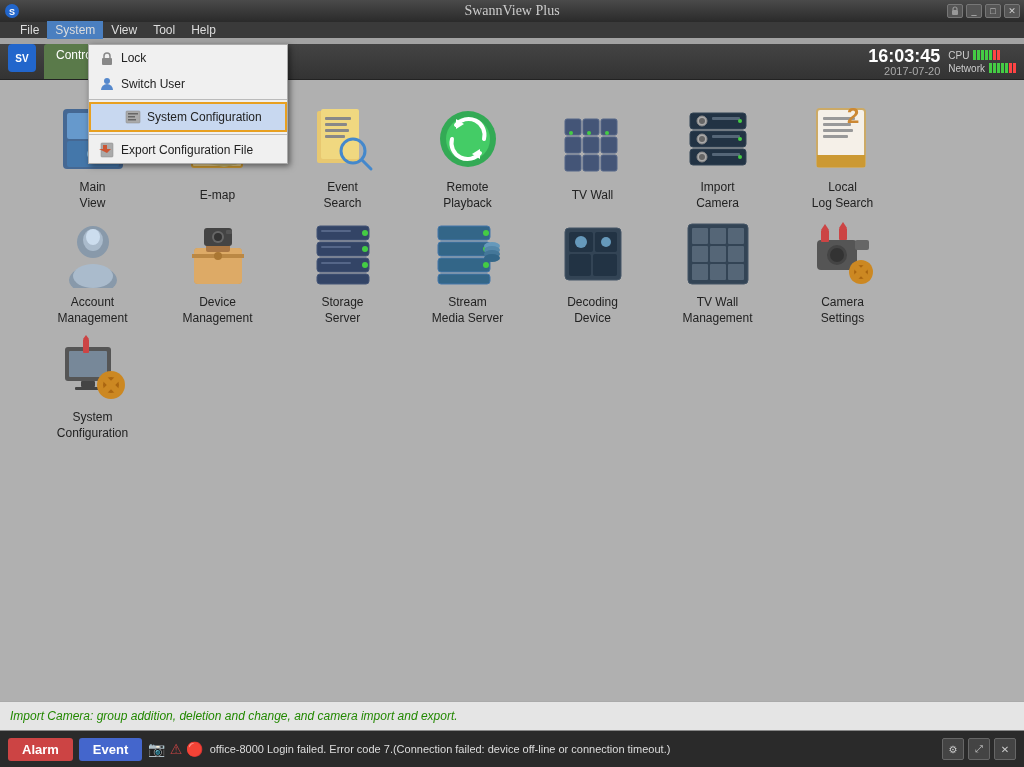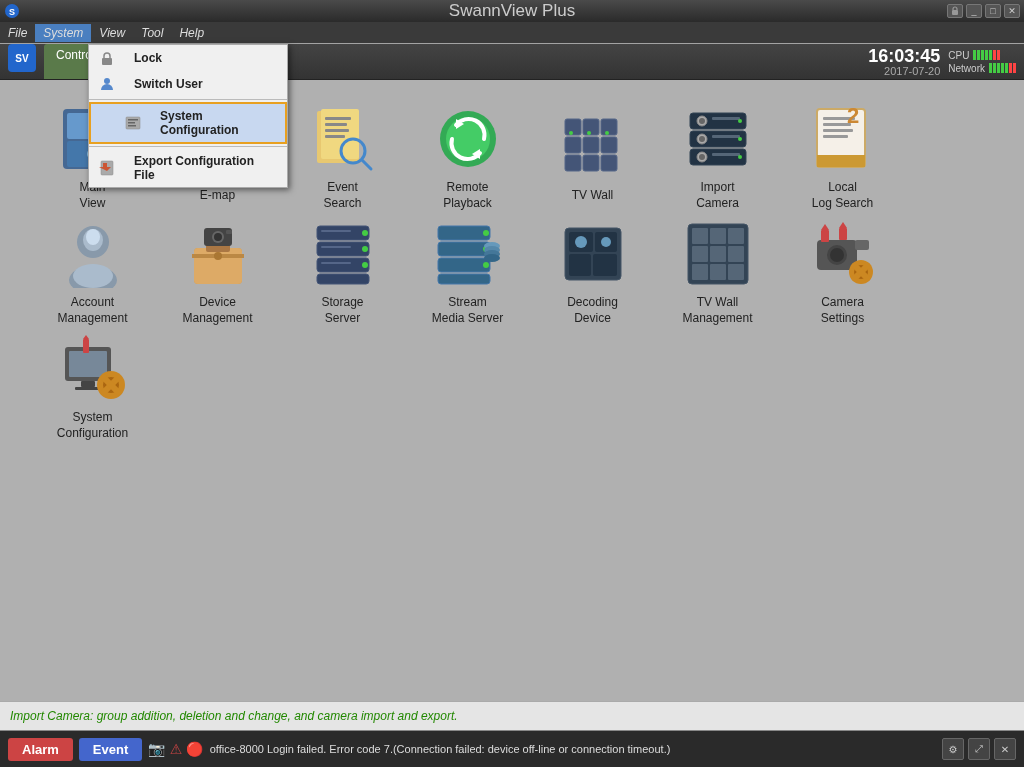--- a/index.html
+++ b/index.html
@@ -42,23 +42,22 @@
       color: #ccc;
     }
 
     
     #menu-bar {
       width: 100%;
       height: 22px;
       background: #3a3a3a;
       display: flex;
       align-items: center;
-      padding-left: 0;
-      border-bottom: 1px solid #a3a3a3;
-      font-style: italic;
+      padding-left: 12px;
+      border-bottom: 6px solid #a3a3a3;
     }
     .menu-item {
       color: #ddd;
       font-size: 12px;
       padding: 2px 8px;
       cursor: pointer;
       position: relative;
     }
     .menu-item:hover, .menu-item.active {
       background: #5a5a5a;
@@ -78,22 +77,21 @@
       box-shadow: 2px 2px 6px rgba(0,0,0,0.5);
       z-index: 1000;
     }
     .dropdown-item {
       display: flex;
       align-items: center;
       padding: 5px 10px;
       font-size: 12px;
       color: #222;
       cursor: pointer;
-      gap: 19px;
-      font-weight: bold;
+      gap: 6px;
     }
     .dropdown-item.highlighted {
       background: #c8d8f0;
       border: 2px solid #e8a020;
       padding-left: 34px;
     }
     .dropdown-icon {
       width: 16px;
       height: 16px;
       display: inline-block;
@@ -312,21 +310,21 @@
 <body>
 
 <div id="title-bar">
 
   <div style="position:absolute;left:4px;top:3px;">
     <svg width="16" height="16" viewBox="0 0 16 16">
       <circle cx="8" cy="8" r="7" fill="#2266cc"></circle>
       <text x="8" y="12" text-anchor="middle" fill="white" font-size="9" font-weight="bold">S</text>
     </svg>
   </div>
-  <span style="color:#ccc;font-size:17px;">SwannView Plus</span>
+  <span style="color:#ccc;font-size:14px;font-family:Liberation Serif, serif;">SwannView Plus</span>
   <div id="title-bar-controls">
     <div class="title-btn">
       <svg width="10" height="10" viewBox="0 0 10 10">
         <rect x="2" y="4" width="6" height="5" rx="1" fill="#999"></rect>
         <path d="M3 4 V3 a2 2 0 0 1 4 0 V4" stroke="#999" stroke-width="1.2" fill="none"></path>
       </svg>
     </div>
     <div class="title-btn">_</div>
     <div class="title-btn">□</div>
     <div class="title-btn">✕</div>

